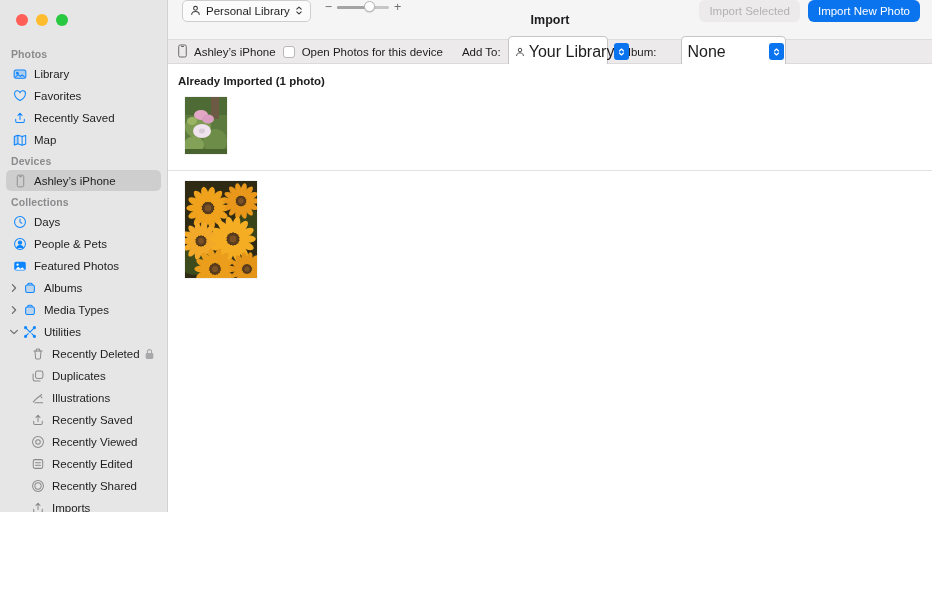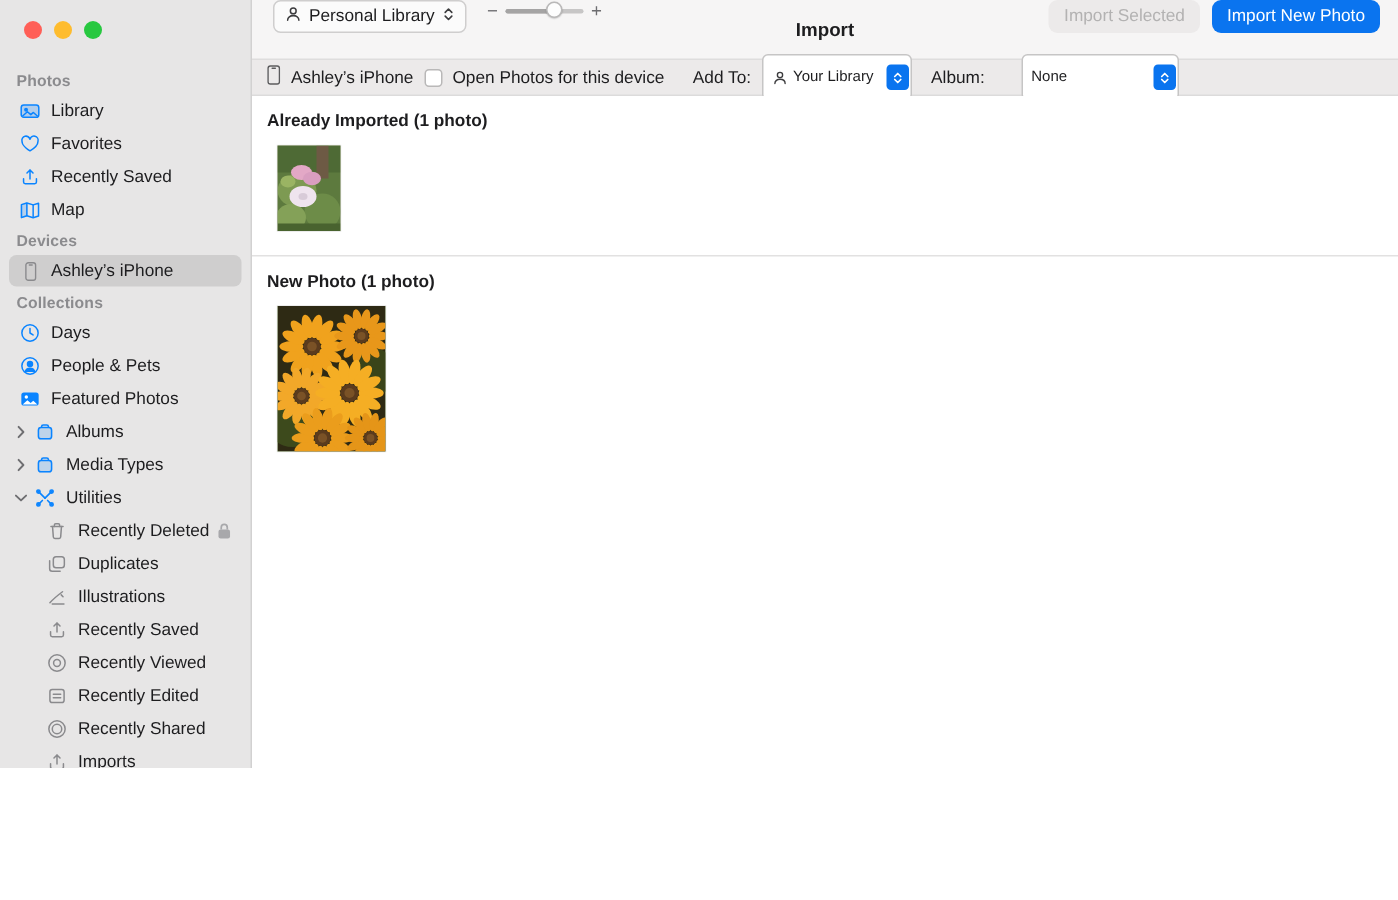--- a/index.html
+++ b/index.html
@@ -145,21 +145,21 @@
     background: #ffffff; border: 1px solid #b9b8b8;
     flex: 0 0 12px;
   }
   .lbl-inline { white-space: nowrap; }
   .addto-label { margin-left: 12px; }
   .popup {
     display: flex; align-items: center;
     height: 31px; border-radius: 4px;
     background: #ffffff; border: 1px solid #c6c5c5;
     padding-left: 6px; padding-right: 0;
-    font-size: 10px; color: #1d1d1f;
+    font-size: 16px; color: #1d1d1f;
     position: relative;
   }
   .popup .ptxt { white-space: nowrap; }
   .popup .stepper {
     margin-left: auto;
     width: 15px; height: 17px;
     border-radius: 3px;
     background: #0a74ef;
     display: flex; align-items: center; justify-content: center;
     margin-right: 1px;
@@ -518,21 +518,20 @@
               <ellipse cx="16" cy="18" rx="7" ry="5" fill="#e3a8c6"></ellipse>
               <ellipse cx="23" cy="22" rx="6" ry="4.5" fill="#d99ec0"></ellipse>
               <ellipse cx="17" cy="34" rx="9" ry="7" fill="#efe4ee"></ellipse>
               <ellipse cx="17" cy="34" rx="3" ry="2.4" fill="#d8cbd8"></ellipse>
               <ellipse cx="7" cy="24" rx="5" ry="4" fill="#9ab463"></ellipse>
               <rect x="0" y="52" width="42" height="5" fill="#49632f"></rect>
             </svg>
           </div>
         </div>
         <div class="divider"></div>
-        <div class="sec-head">New Photo (1 photo)</div>
         <div class="thumbrow">
           <div class="thumb t2">
             <svg viewBox="0 0 72 97" preserveAspectRatio="none">
               <rect width="72" height="97" fill="#2e2a14"></rect>
               <ellipse cx="10" cy="80" rx="16" ry="14" fill="#3d4a1c"></ellipse>
               <ellipse cx="64" cy="44" rx="14" ry="16" fill="#3a4419"></ellipse>
               <ellipse cx="36.7" cy="27.0" rx="8.0" ry="3.6" fill="#f0a21d" transform="rotate(0.0 36.7 27.0)"></ellipse>
               <ellipse cx="35.3" cy="32.9" rx="8.0" ry="3.6" fill="#f0a21d" transform="rotate(25.7 35.3 32.9)"></ellipse>
               <ellipse cx="31.5" cy="37.7" rx="8.0" ry="3.6" fill="#f0a21d" transform="rotate(51.4 31.5 37.7)"></ellipse>
               <ellipse cx="26.0" cy="40.3" rx="8.0" ry="3.6" fill="#f0a21d" transform="rotate(77.1 26.0 40.3)"></ellipse>

